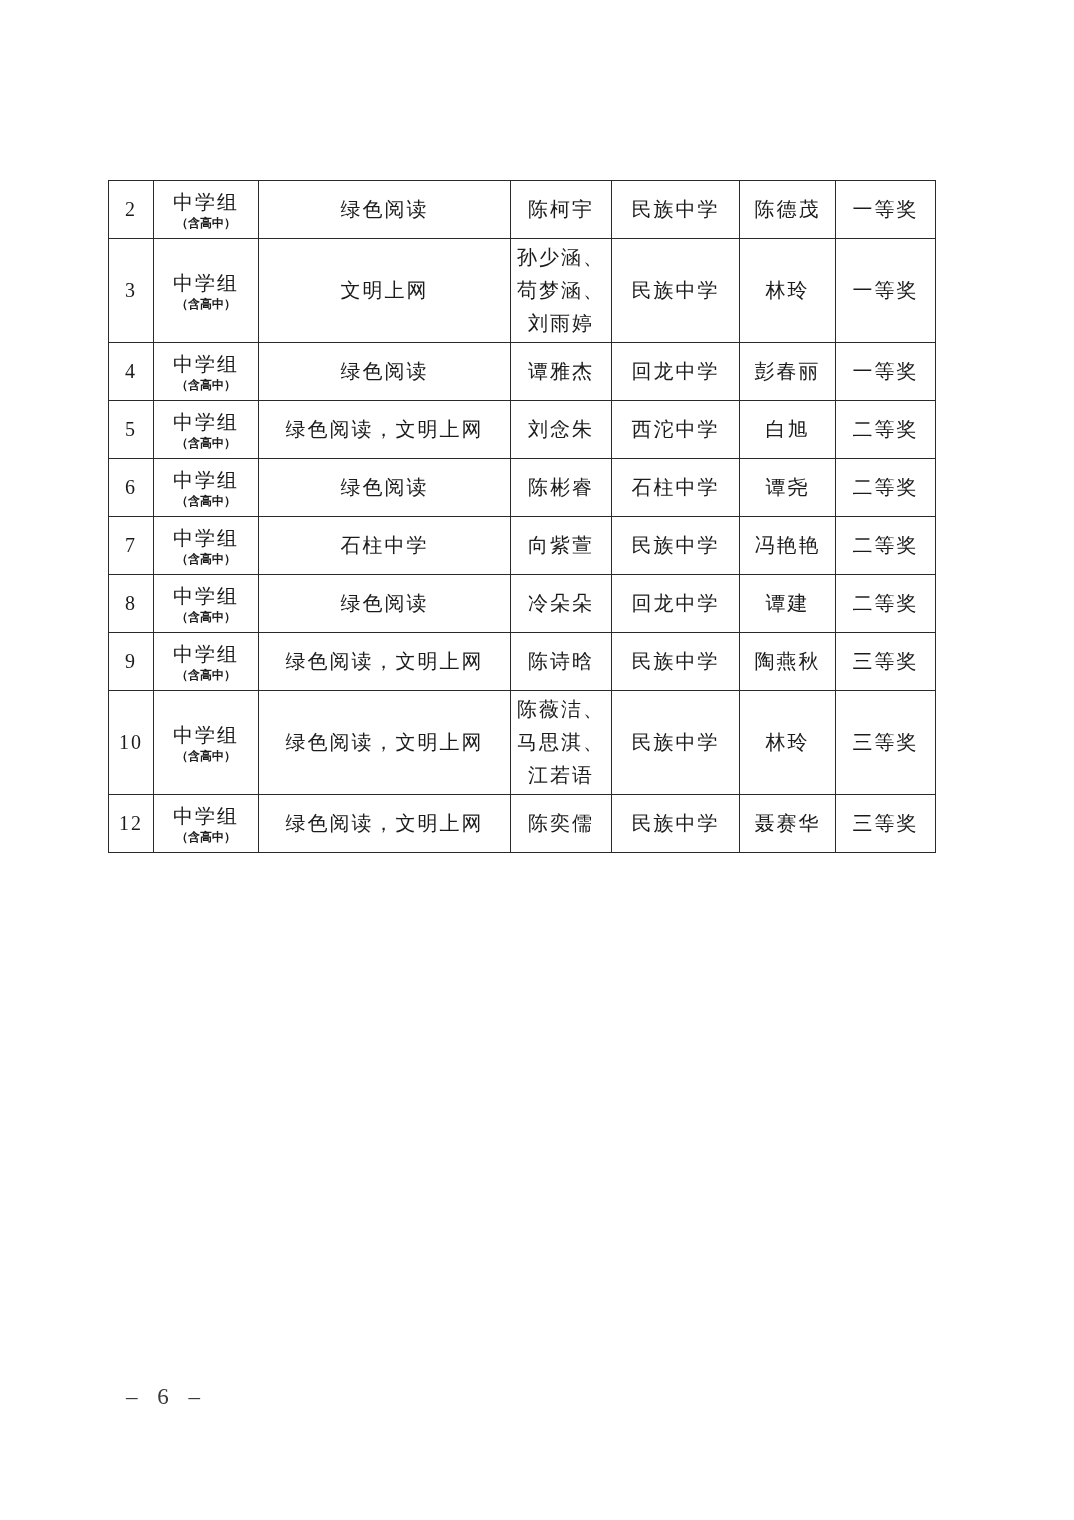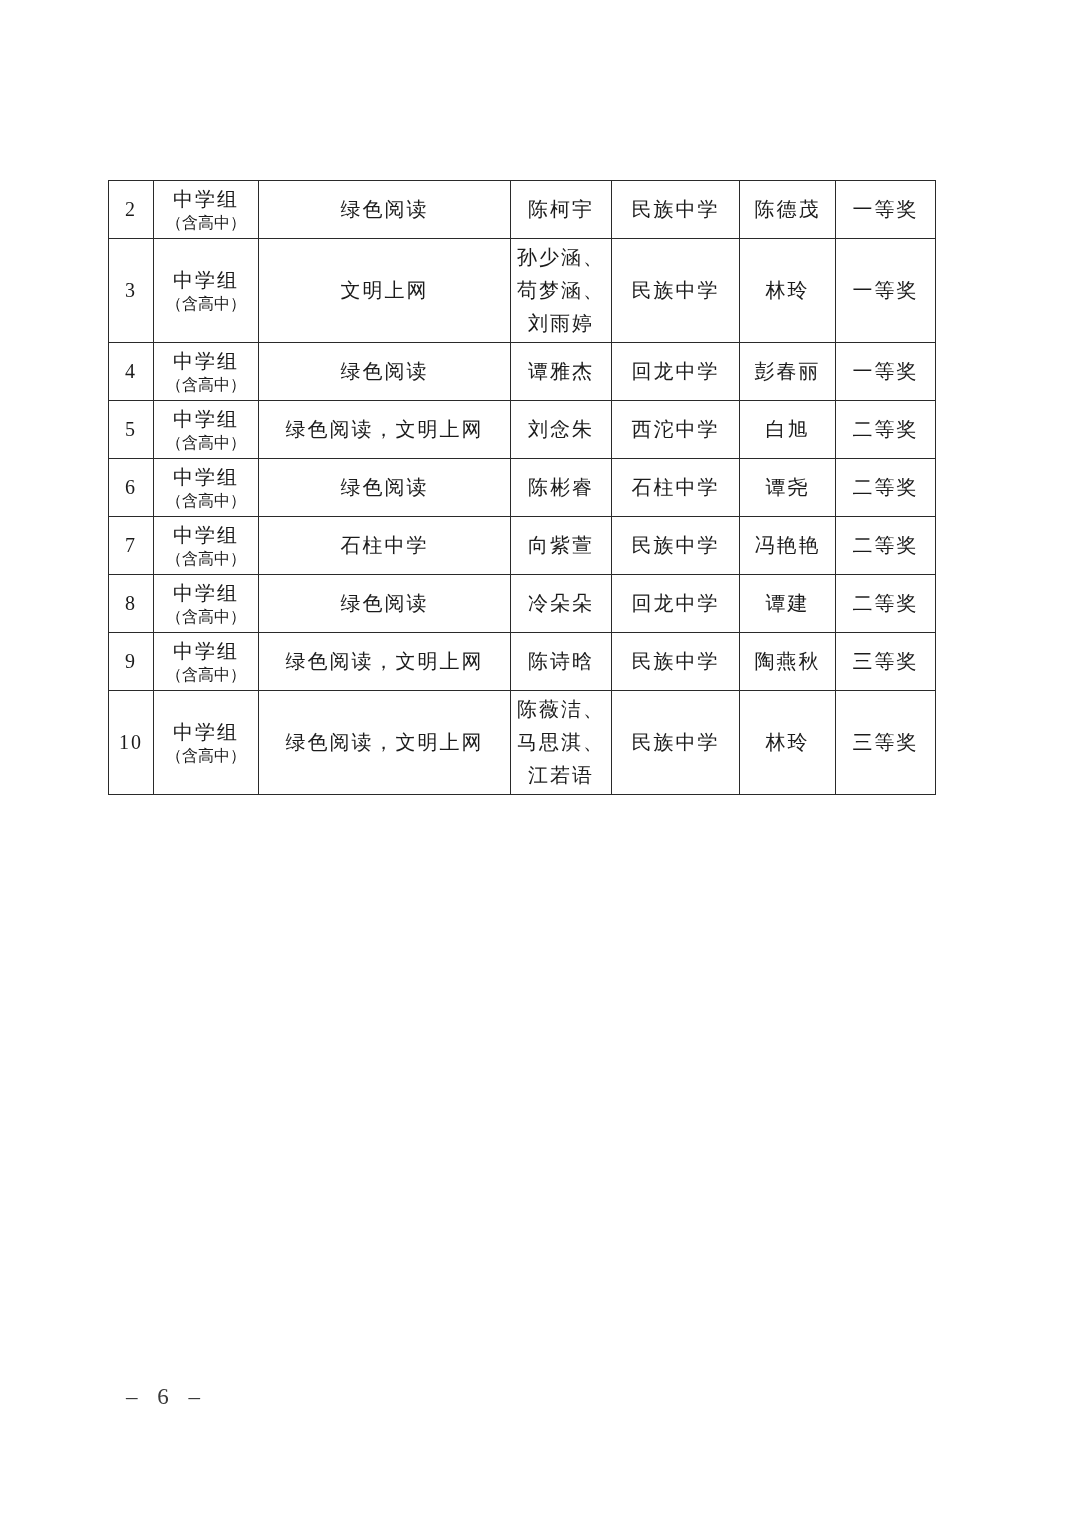--- a/index.html
+++ b/index.html
@@ -25,21 +25,21 @@
     font-size:20px;
     letter-spacing:2px;
     padding:2px 3px;
     overflow:hidden;
   }
   tr.regular{height:58px;}
   tr.tall{height:100px;}
   td.num{font-size:21px;letter-spacing:0;}
   td.group{padding:2px 0;}
   td.group .g-top{line-height:1.4;letter-spacing:2px;}
-  td.group .g-sub{font-size:16px;letter-spacing:0;line-height:1.3;}
+  td.group .g-sub{font-size:12px;letter-spacing:0;line-height:1.3;font-weight:bold;}
   td.students{white-space:pre-line;line-height:1.65;margin-left:28px;}
   .pagenum{
     position:absolute;
     left:126px;top:1384px;
     font-size:23px;
     letter-spacing:7px;
     color:#3a3a3a;
   }
 </style>
 </head>
@@ -174,20 +174,32 @@
         <td class="theme">绿色阅读，文明上网</td>
         <td class="students">陈薇洁、
 马思淇、
 江若语</td>
         <td class="school">民族中学</td>
         <td class="teacher">林玲</td>
         <td class="award">三等奖</td>
       </tr>
 
 
+      <tr class="regular">
+        <td class="num">12</td>
+        <td class="group">
+          <div class="g-top">中学组</div>
+          <div class="g-sub">（含高中）</div>
+        </td>
+        <td class="theme">绿色阅读，文明上网</td>
+        <td class="students">陈奕儒</td>
+        <td class="school">民族中学</td>
+        <td class="teacher">聂赛华</td>
+        <td class="award">三等奖</td>
+      </tr>
 
 
 
     </tbody>
   </table>
 
   <div class="pagenum">– 6 –</div>
 
 </div>
 

